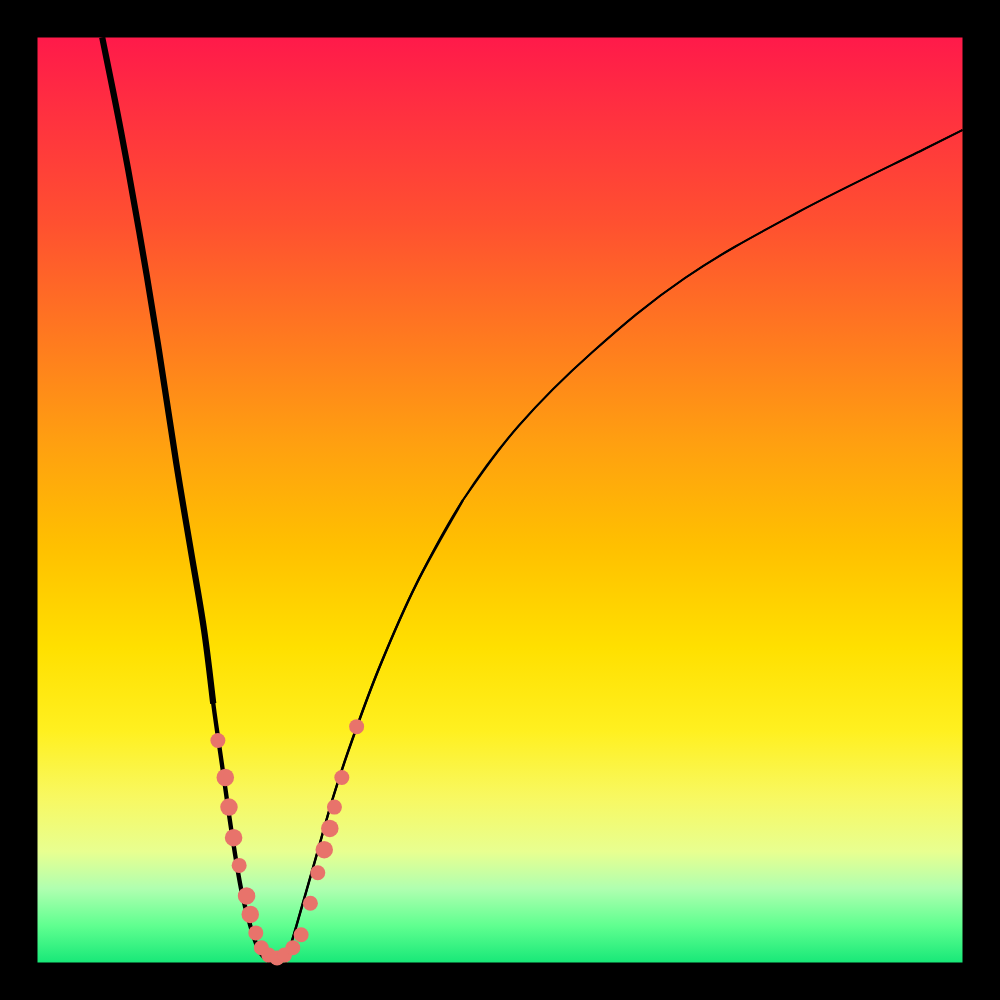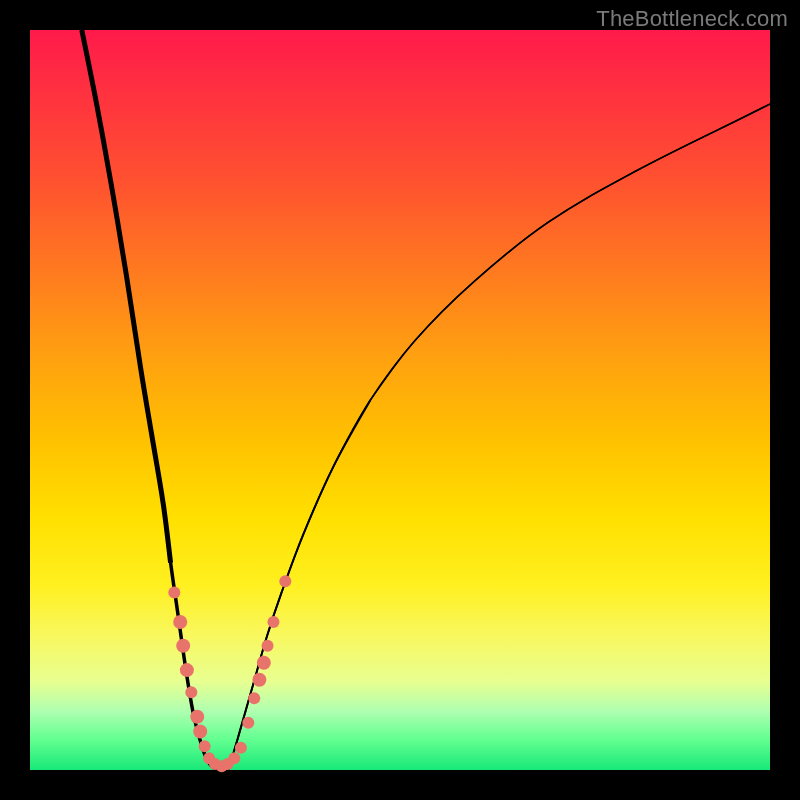--- a/index.html
+++ b/index.html
@@ -63,21 +63,20 @@
     fill: none;
   }
   .dot {
     fill: #e8736b;
   }
 </style>
 </head>
 <body>
 
 <div class="frame">
-  <div class="watermark">TheBottleneck.com</div>
   <div class="plot-area">
     <svg class="curve" viewBox="0 0 740 740">
       <g id="curve-group">
           <path d="M 51.80 0.00 C 54.46 13.32, 61.27 46.03, 66.60 74.00 C 71.93 101.97, 76.07 124.76, 81.40 155.40 C 86.73 186.04, 90.87 210.90, 96.20 244.20 C 101.53 277.50, 106.34 311.10, 111.00 340.40 C 115.66 369.70, 118.10 383.02, 122.10 407.00 C 126.10 430.98, 129.87 450.96, 133.20 473.60 C 136.53 496.24, 137.94 512.82, 140.60 532.80 C 143.26 552.78, 145.34 565.95, 148.00 584.60 C 150.66 603.25, 152.74 619.08, 155.40 636.40 C 158.06 653.72, 160.14 667.48, 162.80 680.80 C 165.46 694.12, 167.54 701.34, 170.20 710.40 C 172.86 719.46, 174.67 725.79, 177.60 731.12 C 180.53 736.45, 184.88 738.40, 186.48 740.00" stroke-width="3.50"></path>
           <path d="M 51.80 0.00 C 54.46 13.32, 61.27 46.03, 66.60 74.00 C 71.93 101.97, 76.07 124.76, 81.40 155.40 C 86.73 186.04, 90.87 210.90, 96.20 244.20 C 101.53 277.50, 106.34 311.10, 111.00 340.40 C 115.66 369.70, 118.10 383.02, 122.10 407.00 C 126.10 430.98, 129.87 450.96, 133.20 473.60 C 136.53 496.24, 139.27 522.14, 140.60 532.80" stroke-width="5.00"></path>
           <path d="M 140.60 532.80 C 141.93 542.12, 145.34 565.95, 148.00 584.60 C 150.66 603.25, 152.74 619.08, 155.40 636.40 C 158.06 653.72, 160.14 667.48, 162.80 680.80 C 165.46 694.12, 167.54 701.34, 170.20 710.40 C 172.86 719.46, 174.67 725.79, 177.60 731.12 C 180.53 736.45, 184.88 738.40, 186.48 740.00" stroke-width="2.00"></path>
           <path d="M 198.32 740.00 C 199.92 734.67, 202.94 725.05, 207.20 710.40 C 211.46 695.75, 216.67 677.25, 222.00 658.60 C 227.33 639.95, 231.47 624.12, 236.80 606.80 C 242.13 589.48, 244.94 581.05, 251.60 562.40 C 258.26 543.75, 264.48 525.84, 273.80 503.20 C 283.12 480.56, 291.41 460.58, 303.40 436.60 C 315.39 412.62, 325.75 392.64, 340.40 370.00 C 355.05 347.36, 366.15 332.11, 384.80 310.80 C 403.45 289.49, 420.02 272.91, 444.00 251.60 C 467.98 230.29, 488.70 212.38, 518.00 192.40 C 547.30 172.42, 572.17 159.25, 606.80 140.60 C 641.43 121.95, 686.42 100.79, 710.40 88.80 C 734.38 76.81, 734.67 76.66, 740.00 74.00" stroke-width="1.65"></path>
           <path d="M 198.32 740.00 C 199.92 734.67, 202.94 725.05, 207.20 710.40 C 211.46 695.75, 216.67 677.25, 222.00 658.60 C 227.33 639.95, 231.47 624.12, 236.80 606.80 C 242.13 589.48, 244.94 581.05, 251.60 562.40 C 258.26 543.75, 264.48 525.84, 273.80 503.20 C 283.12 480.56, 291.41 460.58, 303.40 436.60 C 315.39 412.62, 333.74 381.99, 340.40 370.00" stroke-width="2.00"></path>
           <path d="M 340.40 370.00 C 348.39 359.34, 366.15 332.11, 384.80 310.80 C 403.45 289.49, 420.02 272.91, 444.00 251.60 C 467.98 230.29, 488.70 212.38, 518.00 192.40 C 547.30 172.42, 572.17 159.25, 606.80 140.60 C 641.43 121.95, 686.42 100.79, 710.40 88.80 C 734.38 76.81, 734.67 76.66, 740.00 74.00" stroke-width="1.30"></path>
         </g>

